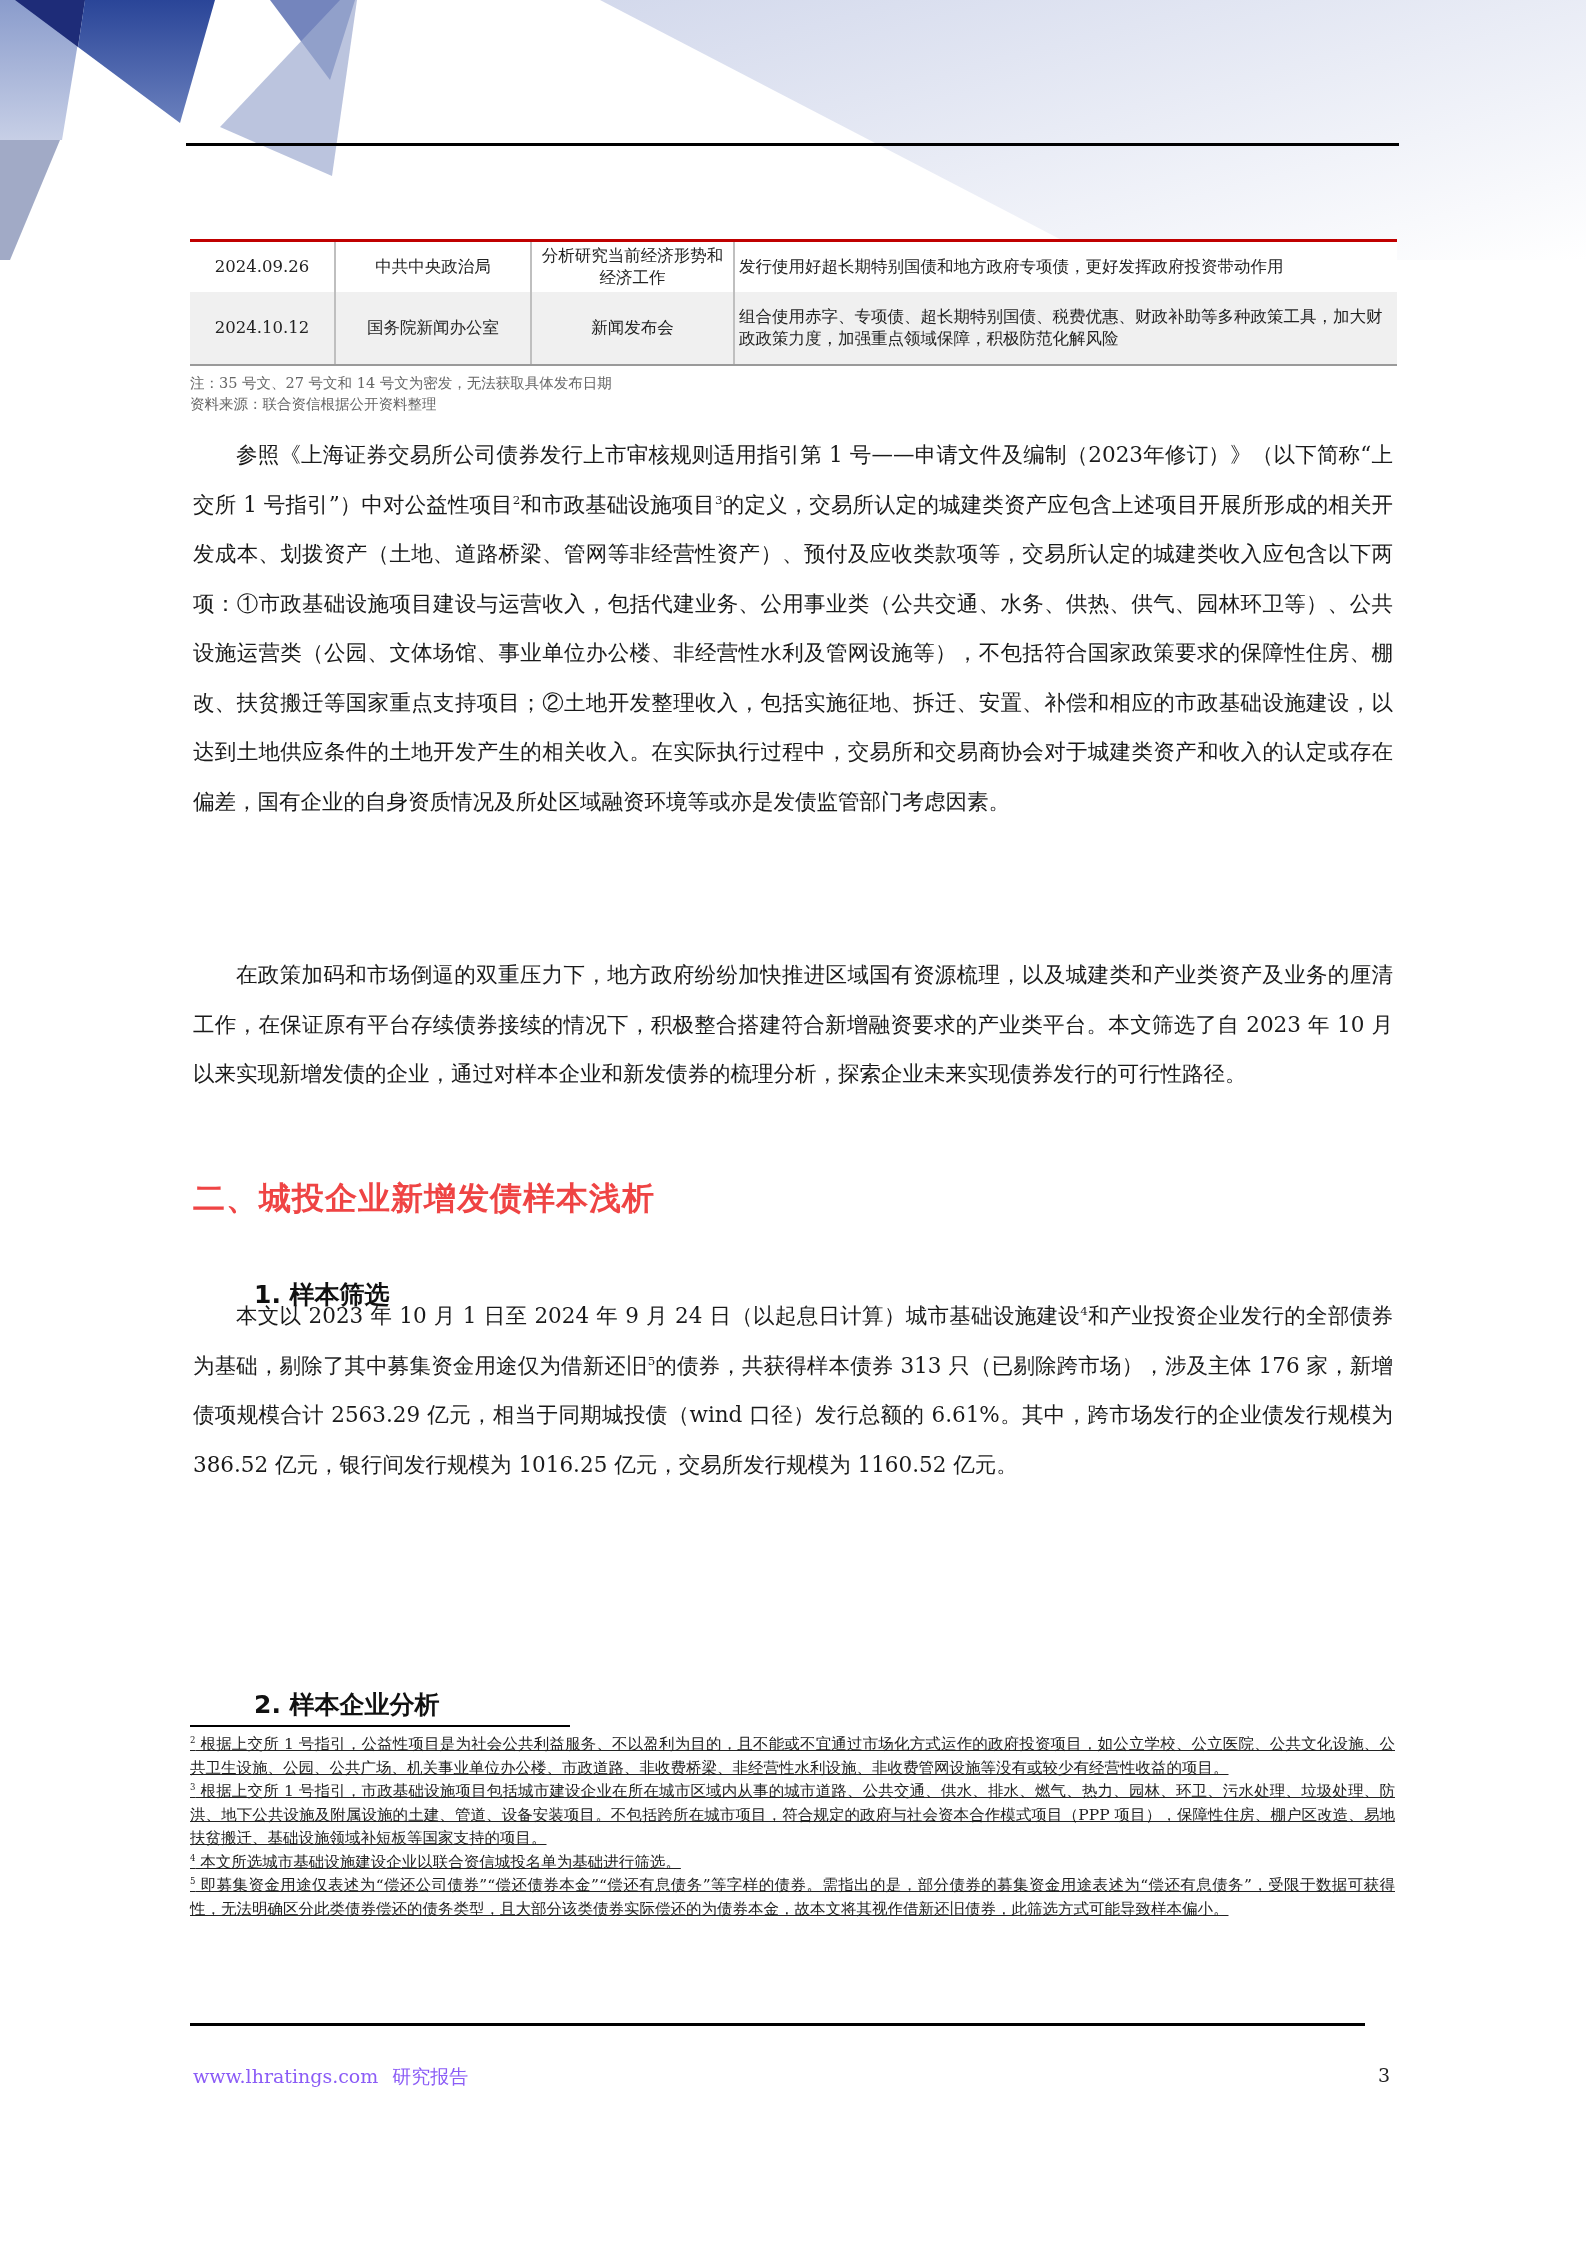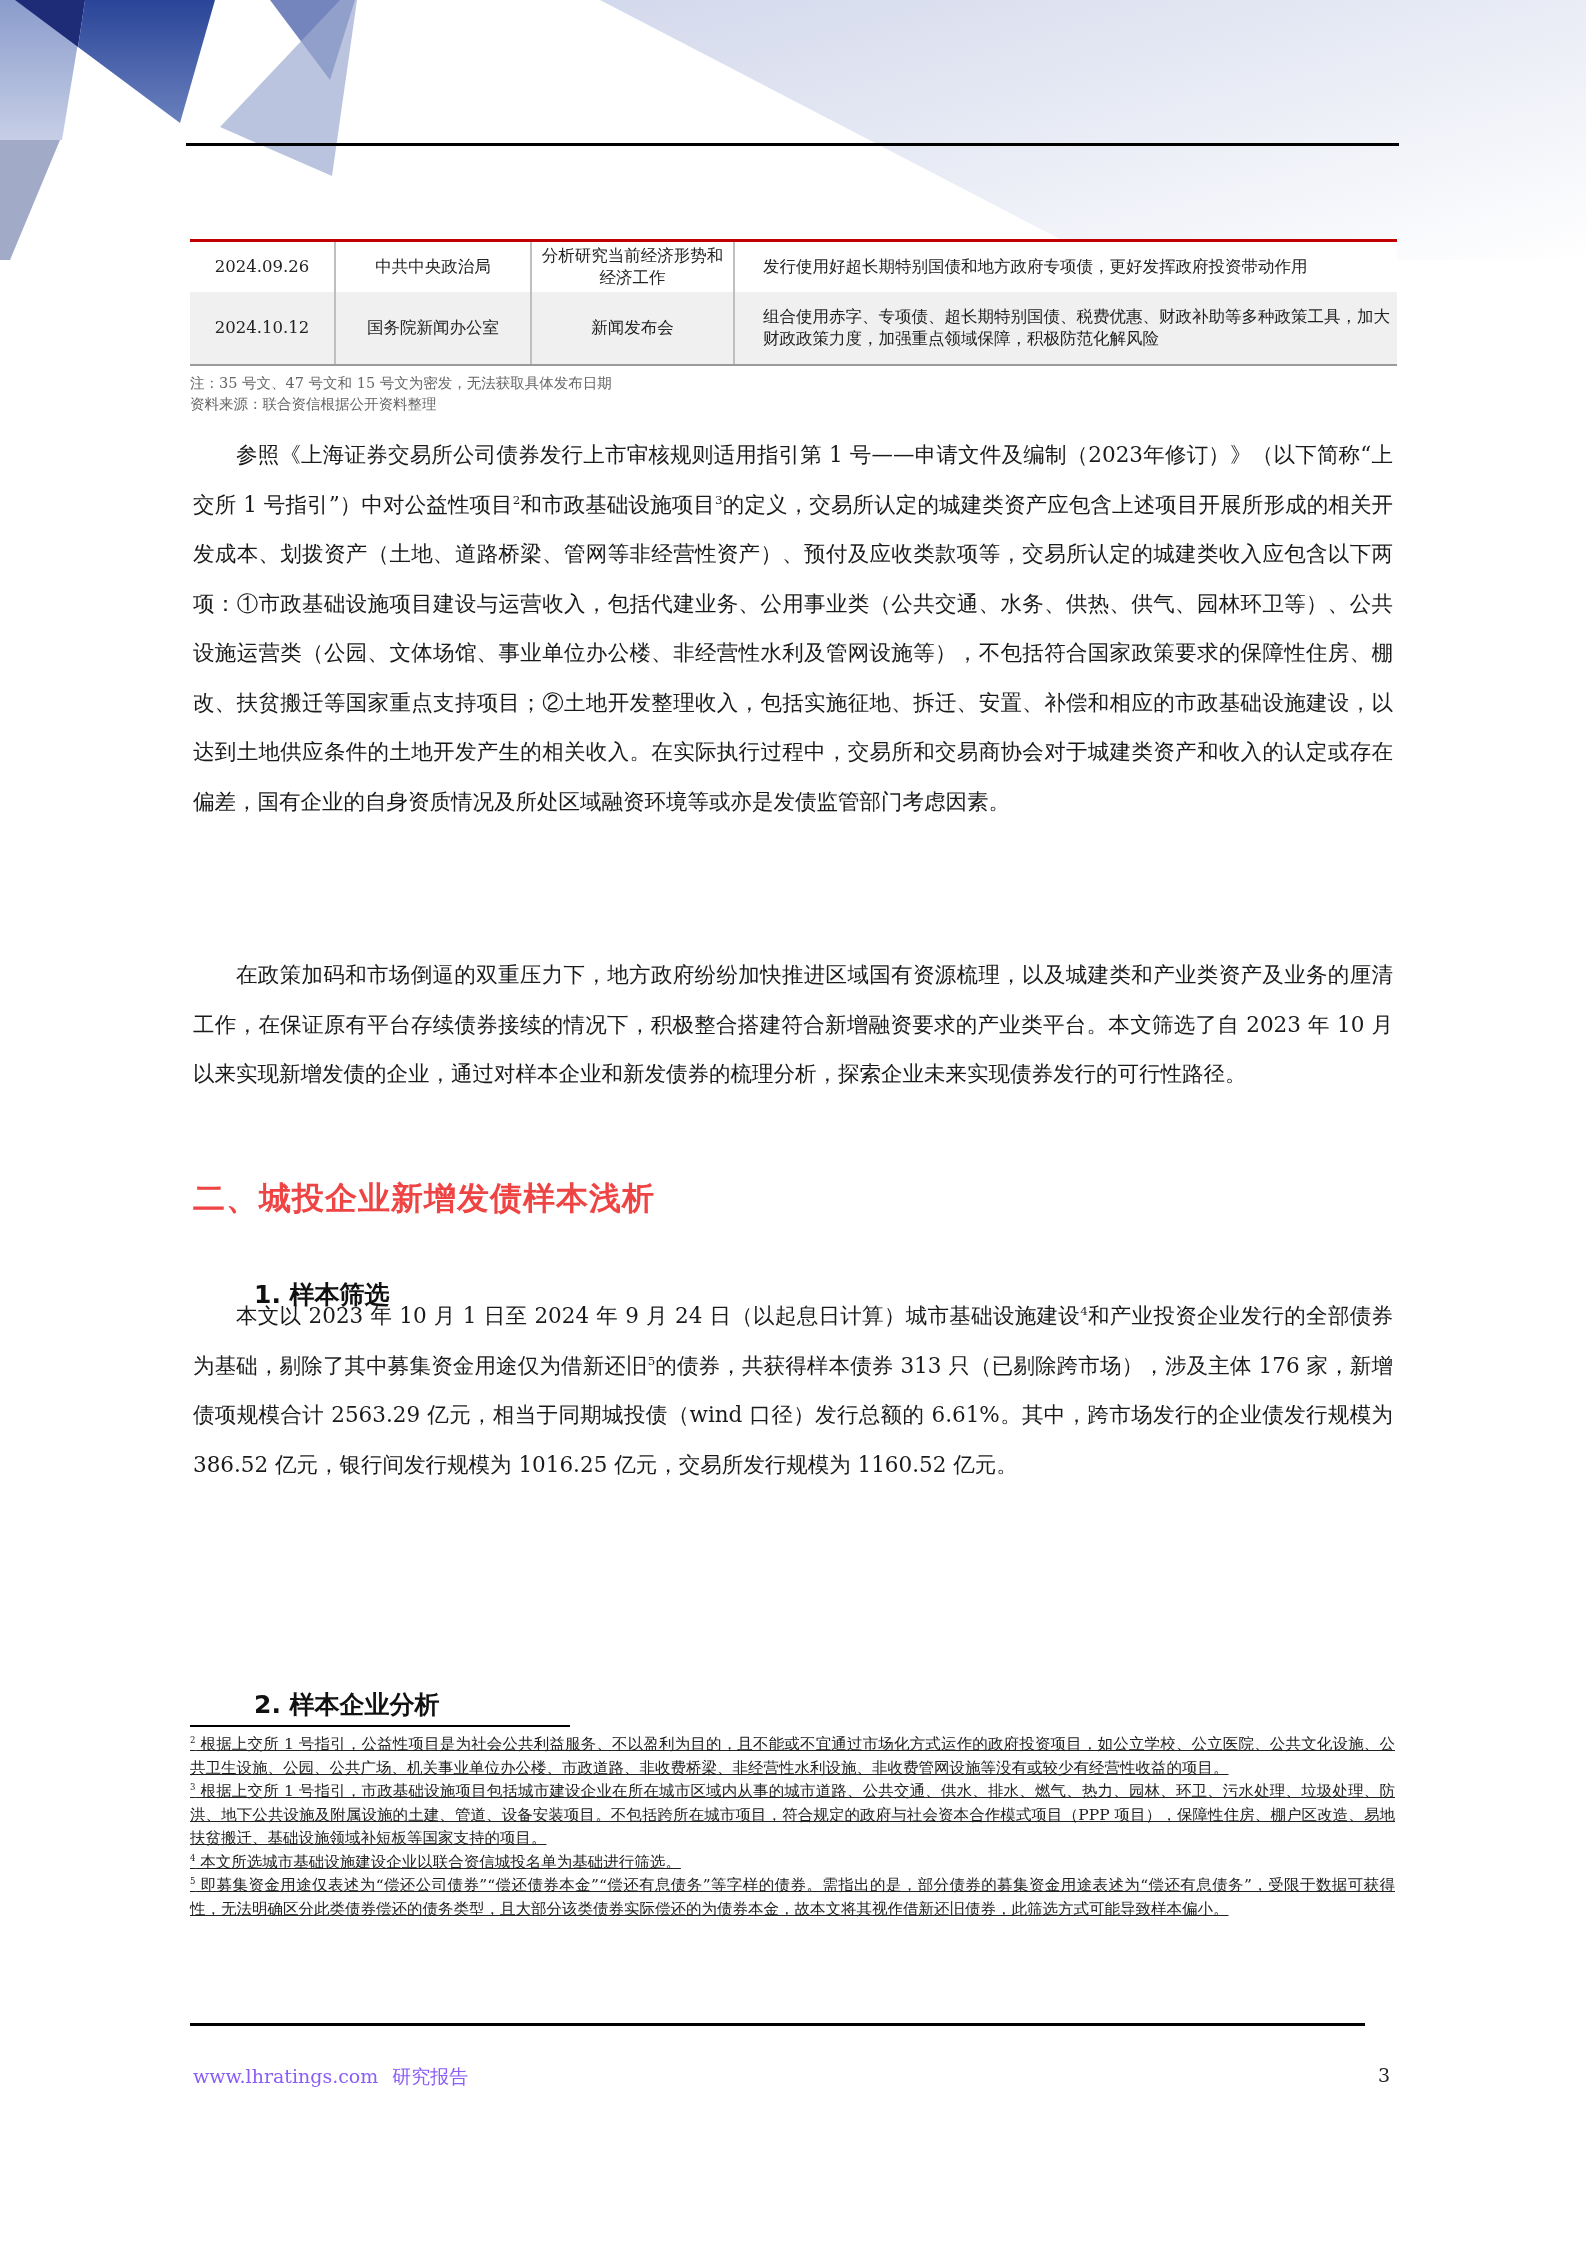--- a/index.html
+++ b/index.html
@@ -16,21 +16,21 @@
   }
   
   .table-wrap { position: absolute; left: 190px; top: 239px; width: 1207px; }
   .table-top-rule { height: 3px; background: #c00000; }
   table { border-collapse: collapse; width: 100%; table-layout: fixed; }
   td {
     font-size: 16.5px; line-height: 22px; text-align: center; vertical-align: middle;
     padding: 1px 6px; border-left: 2px solid #bfbfbf; color: #222;
   }
   td:first-child { border-left: none; }
-  td.desc { text-align: left; padding-left: 28px; }
+  td.desc { text-align: left; padding-left: 4px; }
   tr.r1 td { background: #ffffff; height: 48px; }
   tr.r2 td { background: #f0f0f0; height: 70px; }
   .table-bottom-rule { height: 2px; background: #9a9a9a; }
   .table-notes { position: absolute; left: 190px; top: 373px; font-size: 14.5px; line-height: 21px; color: #666; }
   
   .body-text {
     position: absolute; left: 193px; width: 1200px;
     font-size: 21.5px; line-height: 49.5px; color: #1a1a1a; text-align: justify;
   }
   .body-text p { margin: 0; text-indent: 2em; }
@@ -113,21 +113,21 @@
       <td>2024.10.12</td>
       <td>国务院新闻办公室</td>
       <td>新闻发布会</td>
       <td class="desc">组合使用赤字、专项债、超长期特别国债、税费优惠、财政补助等多种政策工具，加大财政政策力度，加强重点领域保障，积极防范化解风险</td>
     </tr>
   </tbody>
     </table>
   <div class="table-bottom-rule"></div>
 </div>
 <div class="table-notes">
-  <div>注：35 号文、47 号文和 15 号文为密发，无法获取具体发布日期</div>
+  <div>注：35 号文、27 号文和 14 号文为密发，无法获取具体发布日期</div>
   <div>资料来源：联合资信根据公开资料整理</div>
 </div>
 
 <div class="body-text p1">
   <p><span>参照《上海证券交易所公司债券发行上市审核规则适用指引第 1 号——申请文件及编制（2023年修订）》（以下简称“上交所 1 号指引”）中对公益性项目</span><sup>2</sup><span>和市政基础设施项目</span><sup>3</sup><span>的定义，交易所认定的城建类资产应包含上述项目开展所形成的相关开发成本、划拨资产（土地、道路桥梁、管网等非经营性资产）、预付及应收类款项等，交易所认定的城建类收入应包含以下两项：①市政基础设施项目建设与运营收入，包括代建业务、公用事业类（公共交通、水务、供热、供气、园林环卫等）、公共设施运营类（公园、文体场馆、事业单位办公楼、非经营性水利及管网设施等），不包括符合国家政策要求的保障性住房、棚改、扶贫搬迁等国家重点支持项目；②土地开发整理收入，包括实施征地、拆迁、安置、补偿和相应的市政基础设施建设，以达到土地供应条件的土地开发产生的相关收入。在实际执行过程中，交易所和交易商协会对于城建类资产和收入的认定或存在偏差，国有企业的自身资质情况及所处区域融资环境等或亦是发债监管部门考虑因素。</span></p>
 </div>
 
 <div class="body-text p2">
   <p>在政策加码和市场倒逼的双重压力下，地方政府纷纷加快推进区域国有资源梳理，以及城建类和产业类资产及业务的厘清工作，在保证原有平台存续债券接续的情况下，积极整合搭建符合新增融资要求的产业类平台。本文筛选了自 2023 年 10 月以来实现新增发债的企业，通过对样本企业和新发债券的梳理分析，探索企业未来实现债券发行的可行性路径。</p>
 </div>

